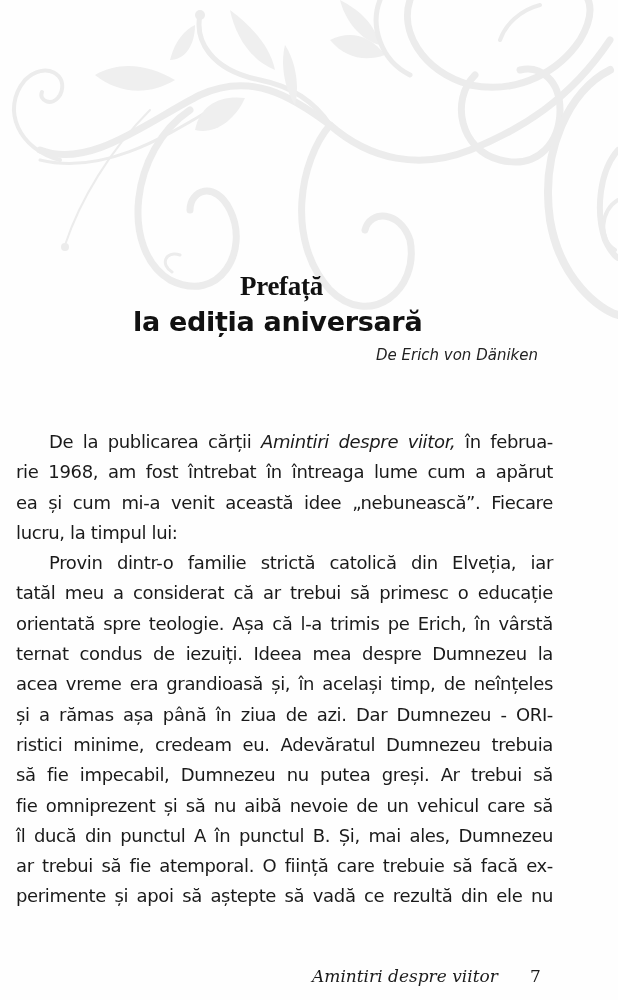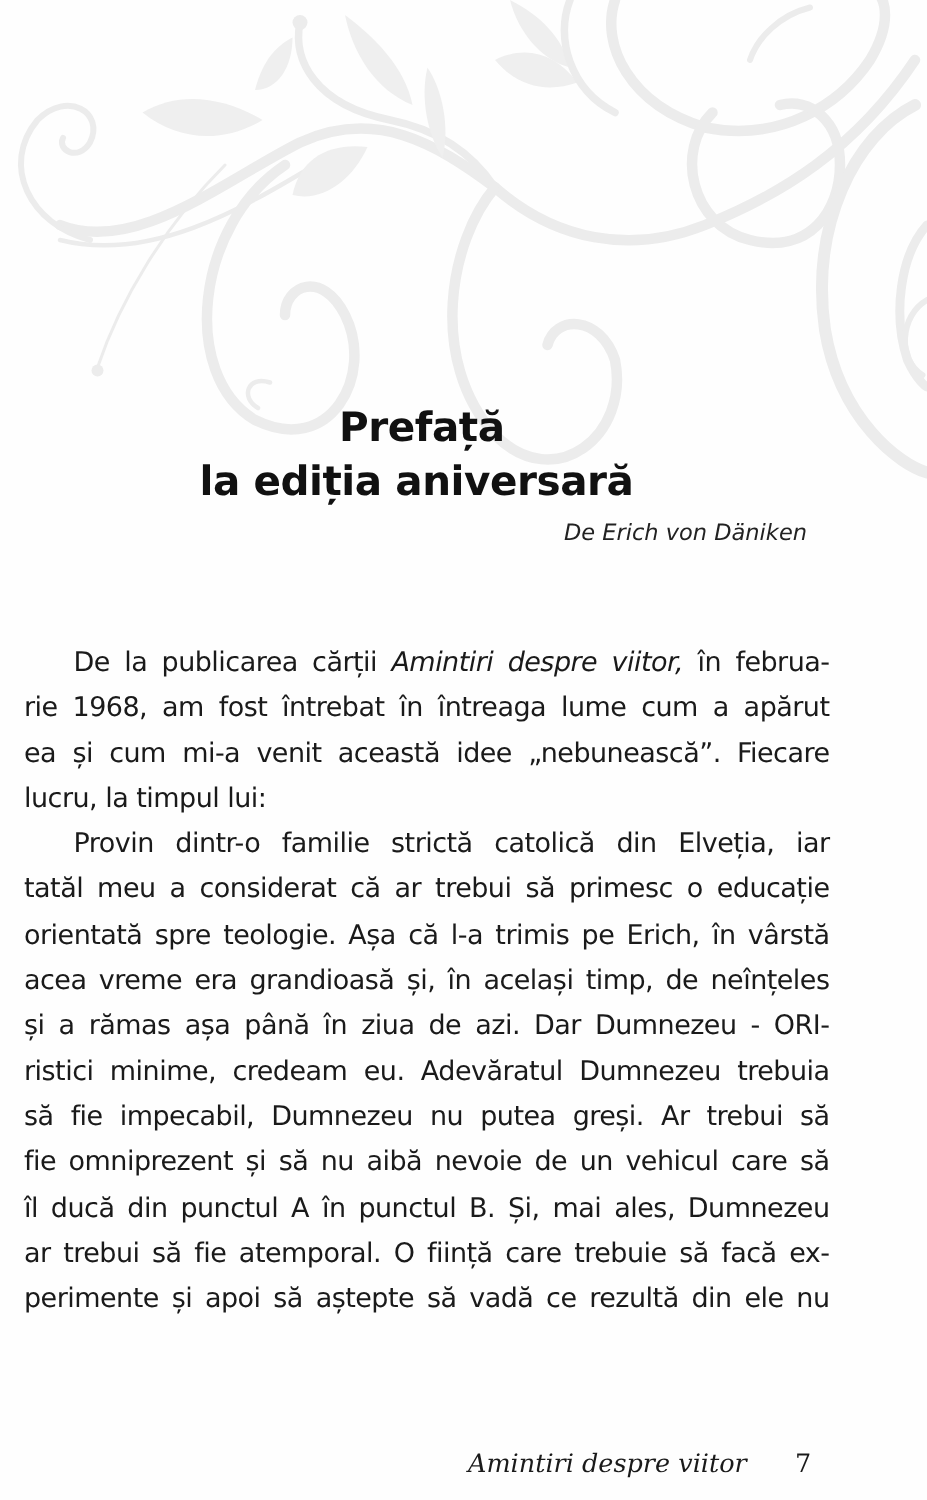--- a/index.html
+++ b/index.html
@@ -36,21 +36,21 @@
       top: 0;
       text-align: center;
       font-family: "DejaVu Sans", sans-serif;
       font-size: 27px;
       font-weight: bold;
       letter-spacing: -0.3px;
       color: #111;
       line-height: 32px;
       padding-left: 0;
     }
-    .title-line1 span { display: inline-block; margin-left: 0; }
+    .title-line1 span { display: inline-block; margin-left: 14px; font-family: Liberation Serif, serif; }
     .title-line2 {
       position: absolute;
       left: 133px;
       top: 36px;
       font-family: "DejaVu Sans", sans-serif;
       font-size: 27px;
       font-weight: bold;
       letter-spacing: -0.3px;
       color: #111;
       line-height: 32px;
@@ -161,20 +161,21 @@
 </div>
 
 <div class="body-text">
   <span class="line indent" style="white-space: normal;"><span>De la publicarea cărții </span><span class="it">Amintiri despre viitor,</span><span> în februa-</span></span>
   <span class="line" style="white-space: normal;">rie 1968, am fost întrebat în întreaga lume cum a apărut</span>
   <span class="line" style="white-space: normal;">ea și cum mi-a venit această idee „nebunească”. Fiecare</span>
   <span class="line last" style="white-space: normal;">lucru, la timpul lui:</span>
   <span class="line indent" style="white-space: normal;">Provin dintr-o familie strictă catolică din Elveția, iar</span>
   <span class="line" style="white-space: normal;">tatăl meu a considerat că ar trebui să primesc o educație</span>
   <span class="line" style="white-space: normal;">orientată spre teologie. Așa că l-a trimis pe Erich, în vârstă</span>
+  <span class="line" style="white-space: normal;">ternat condus de iezuiți. Ideea mea despre Dumnezeu la</span>
   <span class="line" style="white-space: normal;">acea vreme era grandioasă și, în același timp, de neînțeles</span>
   <span class="line" style="white-space: normal;">și a rămas așa până în ziua de azi. Dar Dumnezeu - ORI-</span>
   <span class="line" style="white-space: normal;">ristici minime, credeam eu. Adevăratul Dumnezeu trebuia</span>
   <span class="line" style="white-space: normal;">să fie impecabil, Dumnezeu nu putea greși. Ar trebui să</span>
   <span class="line" style="white-space: normal;">fie omniprezent și să nu aibă nevoie de un vehicul care să</span>
   <span class="line" style="white-space: normal;">îl ducă din punctul A în punctul B. Și, mai ales, Dumnezeu</span>
   <span class="line" style="white-space: normal;">ar trebui să fie atemporal. O ființă care trebuie să facă ex-</span>
   <span class="line" style="white-space: normal;">perimente și apoi să aștepte să vadă ce rezultă din ele nu</span>
 </div>
 

